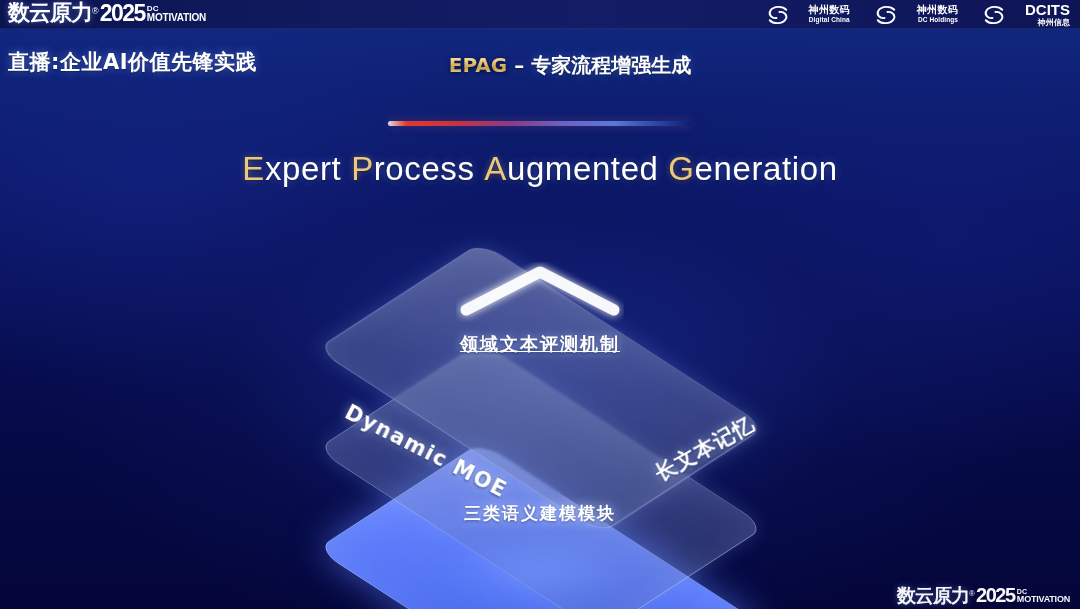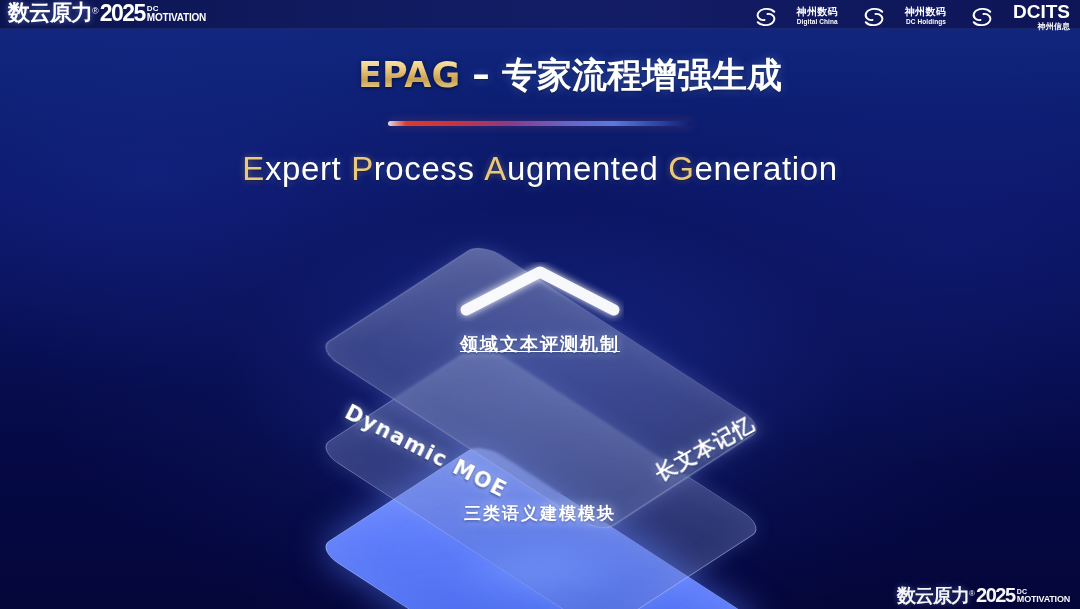--- a/index.html
+++ b/index.html
@@ -51,28 +51,28 @@
     white-space:nowrap;
   }
 
   
   #partner-logos{position:absolute;right:10px;top:2px;display:flex;gap:24px;align-items:center;}
   .plogo{display:flex;align-items:center;gap:19px;text-align:right;}
   .plogo .swirl{width:24px;height:24px;flex:0 0 24px;}
   .plogo .ptxt{display:flex;flex-direction:column;color:#fff;line-height:1;}
   .plogo .pcn{font-size:10px;font-weight:bold;font-family:"DejaVu Sans","Liberation Sans",sans-serif;letter-spacing:.3px;}
   .plogo .pen{font-size:6.5px;font-weight:bold;letter-spacing:.1px;margin-top:2px;}
-  .plogo.dcits .pcn{font-size:19px;letter-spacing:0;font-family:"Liberation Sans",sans-serif;}
+  .plogo.dcits .pcn{font-size:15px;letter-spacing:0;font-family:"Liberation Sans",sans-serif;}
   .plogo.dcits .pen{font-size:8px;font-family:Liberation Mono, monospace;margin-top:2px;}
 
   
   #main-title{
     position:absolute;left:0;top:52px;width:1080px;text-align:center;
     font-family:"DejaVu Sans","Liberation Sans",sans-serif;
-    font-size:35px;font-weight:bold;white-space:nowrap;
+    font-size:20px;font-weight:bold;white-space:nowrap;
     padding-left:60px;box-sizing:border-box;
   }
   #main-title .gold{
     background:linear-gradient(180deg,#fff3c4 0%,#f0d188 30%,#c9a04e 62%,#f7e7b6 100%);
     -webkit-background-clip:text;background-clip:text;color:transparent;
     -webkit-text-fill-color:transparent;
     filter:drop-shadow(0 1px 2px rgba(0,0,0,.55));
   }
   #main-title .white{color:#ffffff;text-shadow:0 0 10px rgba(120,160,255,.4),0 1px 3px rgba(0,0,0,.6);}
 
@@ -199,20 +199,21 @@
   <div id="brand">
     <span class="cn">数云原力</span>
     <span class="reg">®</span>
     <span class="yr">2025</span>
     <span class="dcm">
       <span class="l1">DC</span>
       <span class="l2">MOTIVATION</span>
     </span>
   </div>
 
+  <div id="live-title">直播:企业AI价值先锋实践</div>
 
   <div id="partner-logos">
 
     <div class="plogo">
       <span class="swirl">
         <svg viewBox="0 0 32 32" width="24" height="24">
           <g fill="none" stroke="#ffffff" stroke-width="2.6" stroke-linecap="round">
             <path d="M27 9 C22 3.5 10 4 6 10 C2.5 15.5 8 21 14 20"></path>
             <path d="M5 23 C10 28.5 22 28 26 22 C29.5 16.5 24 11 18 12"></path>
           </g>

